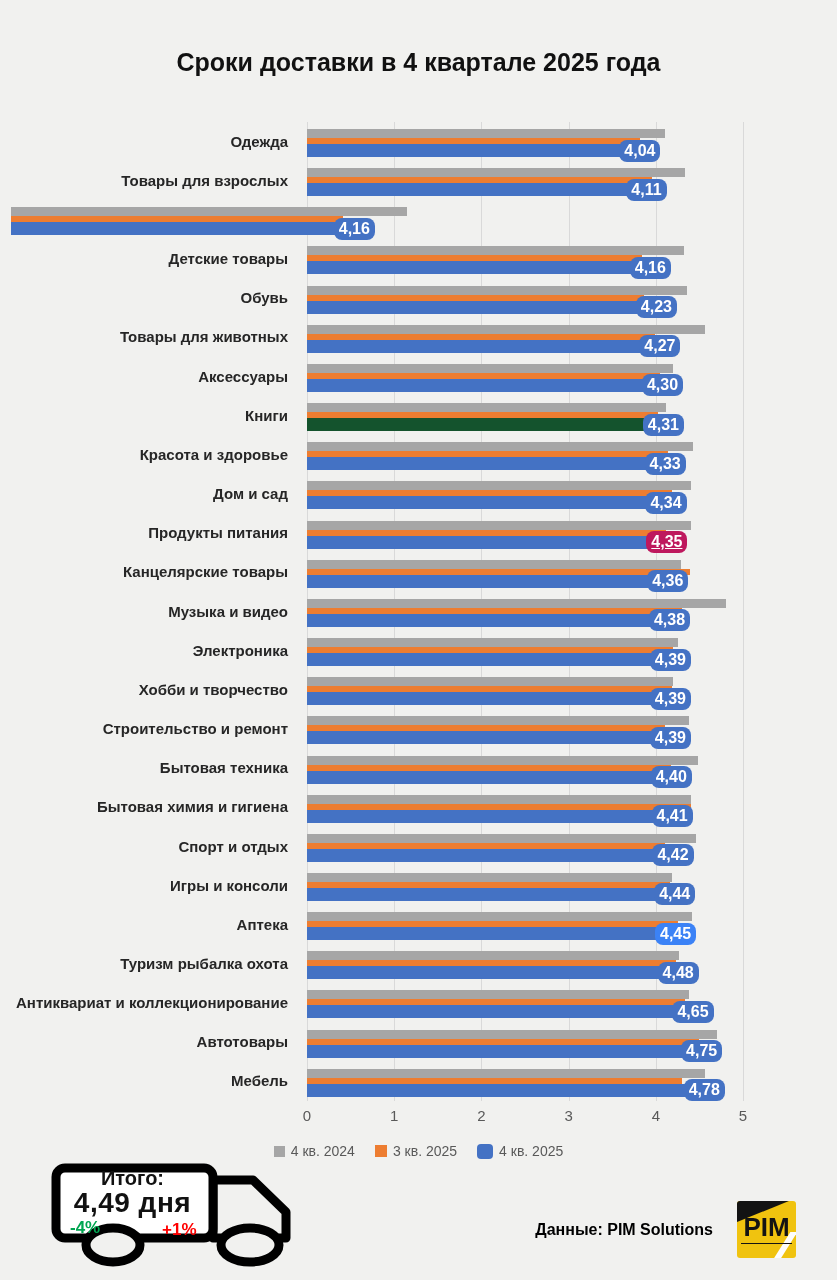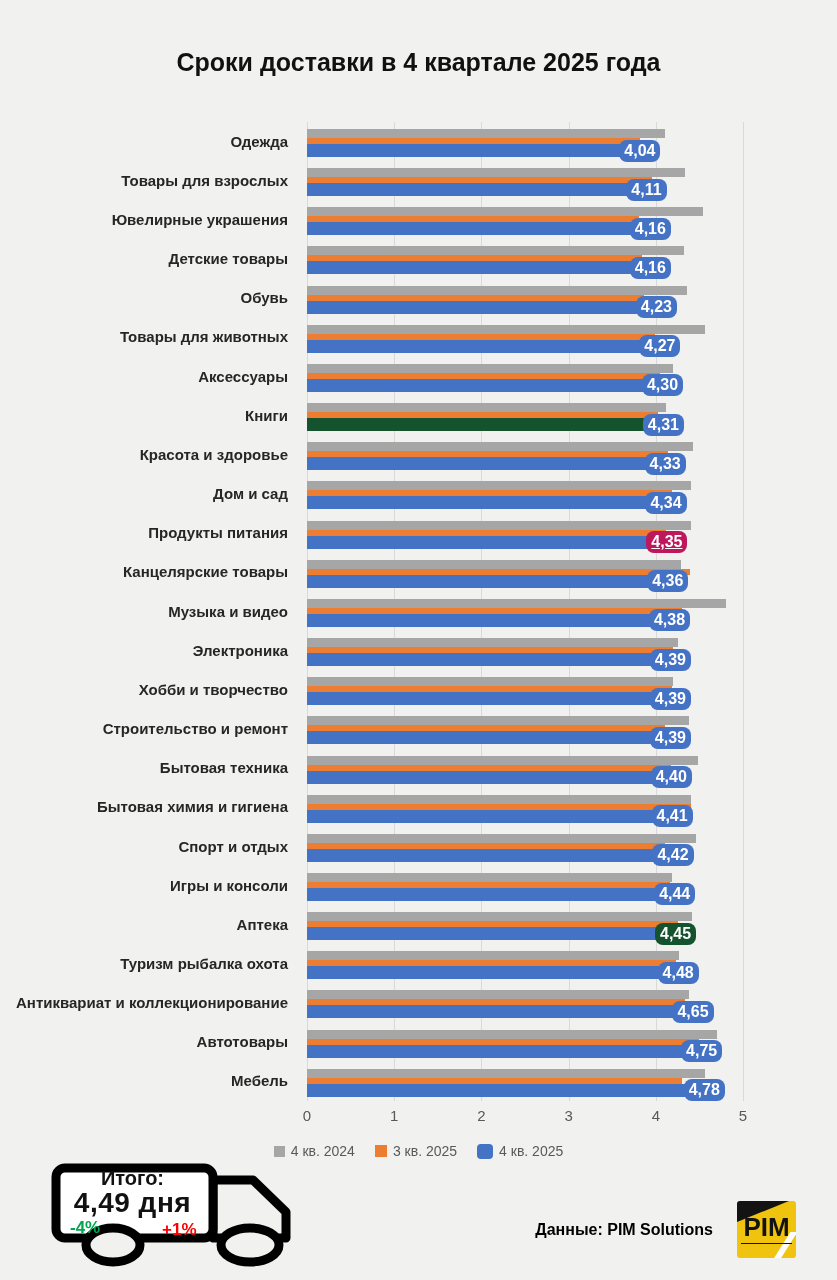--- a/index.html
+++ b/index.html
@@ -102,21 +102,20 @@
         <div class="cat">Товары для взрослых</div>
         <div class="track">
           <div class="bar s0" style="width: 87%; background: rgb(166, 166, 166);"></div>
           <div class="bar s1" style="width: 79.4%; background: rgb(237, 125, 49);"></div>
           <div class="bar s2" style="width: 82.2%; background: rgb(68, 114, 196);">
             <span class="badge" style="background: rgb(68, 114, 196);">4,11</span>
           </div>
         </div>
       </div>
       <div class="row">
-        <div class="cat">Ювелирные украшения</div>
         <div class="track">
           <div class="bar s0" style="width: 91%; background: rgb(166, 166, 166);"></div>
           <div class="bar s1" style="width: 76.4%; background: rgb(237, 125, 49);"></div>
           <div class="bar s2" style="width: 83.2%; background: rgb(68, 114, 196);">
             <span class="badge" style="background: rgb(68, 114, 196);">4,16</span>
           </div>
         </div>
       </div>
       <div class="row">
         <div class="cat">Детские товары</div>
@@ -287,21 +286,21 @@
             <span class="badge" style="background: rgb(68, 114, 196);">4,44</span>
           </div>
         </div>
       </div>
       <div class="row">
         <div class="cat">Аптека</div>
         <div class="track">
           <div class="bar s0" style="width: 88.4%; background: rgb(166, 166, 166);"></div>
           <div class="bar s1" style="width: 85.2%; background: rgb(237, 125, 49);"></div>
           <div class="bar s2" style="width: 89%; background: rgb(68, 114, 196);">
-            <span class="badge" style="background: #14532d;">4,45</span>
+            <span class="badge" style="background: #3b82f6;">4,45</span>
           </div>
         </div>
       </div>
       <div class="row">
         <div class="cat">Туризм рыбалка охота</div>
         <div class="track">
           <div class="bar s0" style="width: 85.6%; background: rgb(166, 166, 166);"></div>
           <div class="bar s1" style="width: 84.8%; background: rgb(237, 125, 49);"></div>
           <div class="bar s2" style="width: 89.6%; background: rgb(68, 114, 196);">
             <span class="badge" style="background: rgb(68, 114, 196);">4,48</span>

